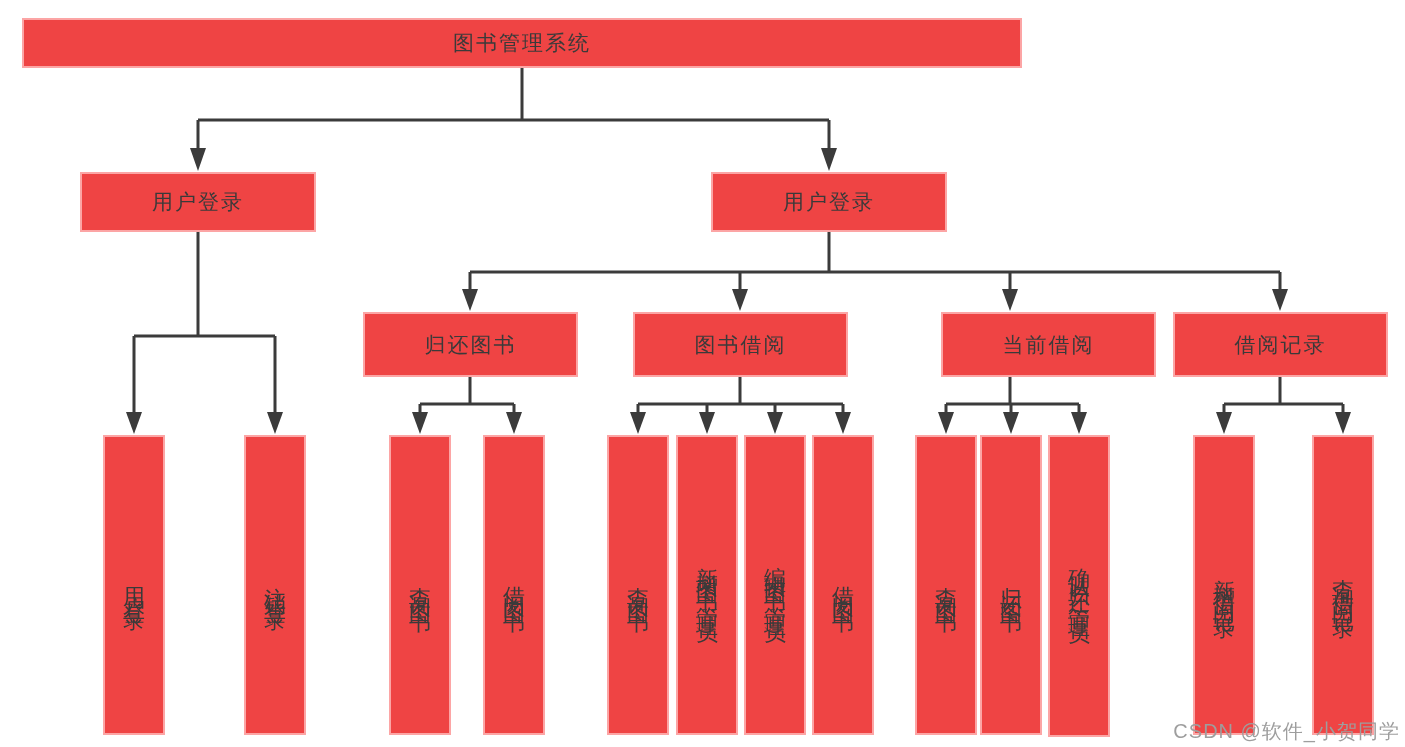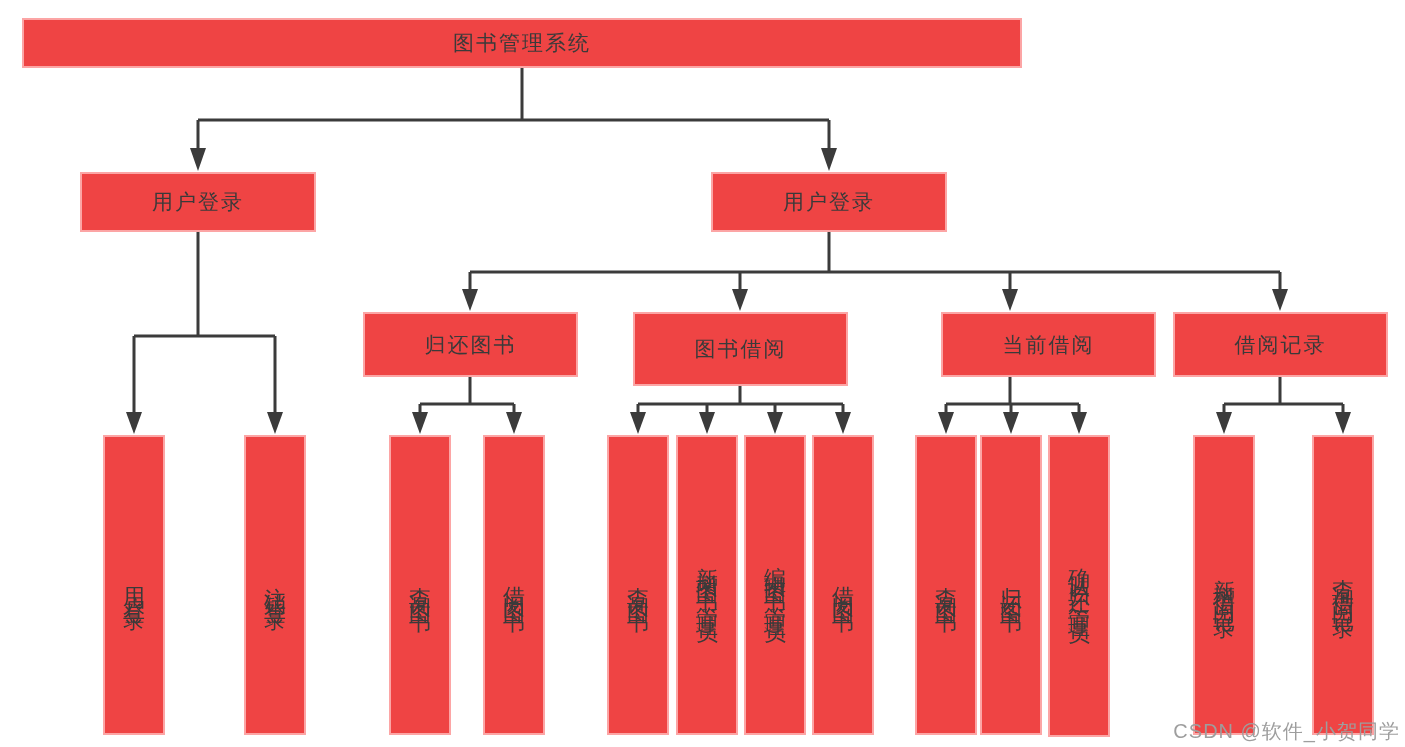--- a/index.html
+++ b/index.html
@@ -78,21 +78,21 @@
       <polygon points="1335,412 1351,412 1343,434"></polygon>
     </g>
   </svg>
 
   <div class="node" style="left:22px;top:18px;width:1000px;height:50px">图书管理系统</div>
 
   <div class="node" style="left:80px;top:172px;width:236px;height:60px">用户登录</div>
   <div class="node" style="left:711px;top:172px;width:236px;height:60px">用户登录</div>
 
   <div class="node" style="left:363px;top:312px;width:215px;height:65px">归还图书</div>
-  <div class="node" style="left:633px;top:312px;width:215px;height:74px">图书借阅</div>
+  <div class="node" style="left:633px;top:312px;width:215px;height:65px">图书借阅</div>
   <div class="node" style="left:941px;top:312px;width:215px;height:65px">当前借阅</div>
   <div class="node" style="left:1173px;top:312px;width:215px;height:65px">借阅记录</div>
 
   <div class="node v" style="left:103px;top:435px;width:62px;height:300px">用户登录</div>
   <div class="node v" style="left:244px;top:435px;width:62px;height:300px">注销登录</div>
 
   <div class="node v" style="left:389px;top:435px;width:62px;height:300px">查询图书</div>
   <div class="node v" style="left:483px;top:435px;width:62px;height:300px">借阅图书</div>
 
   <div class="node v" style="left:607px;top:435px;width:62px;height:300px">查询图书</div>

